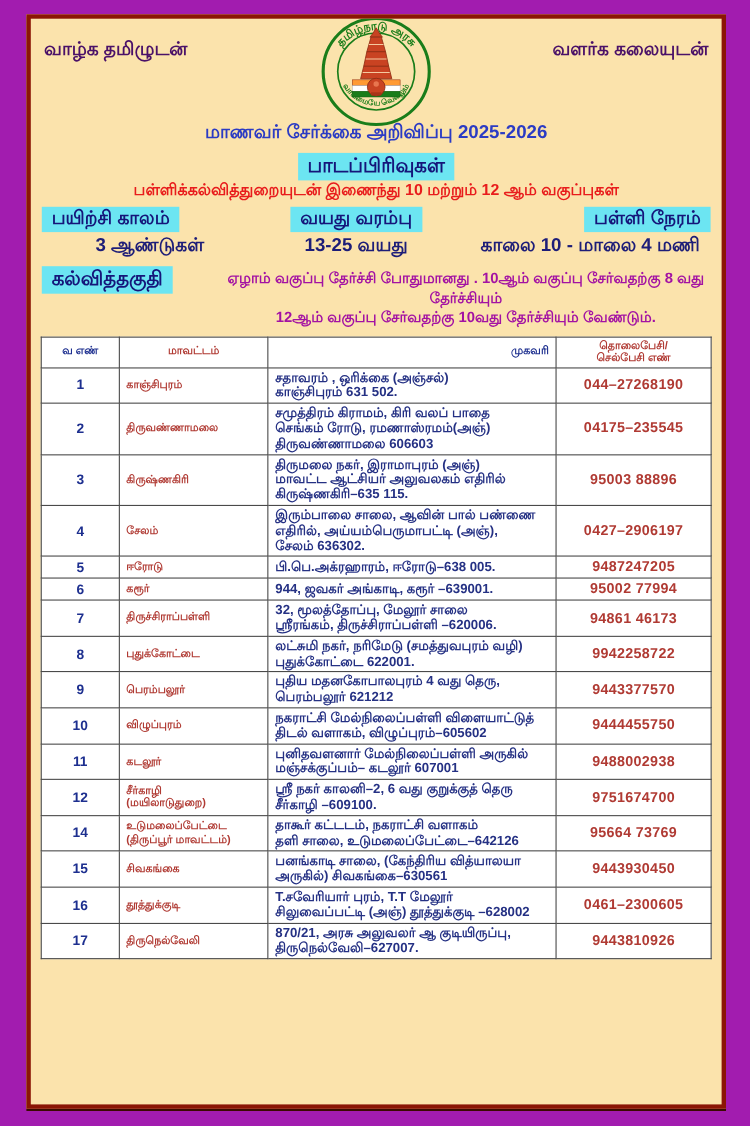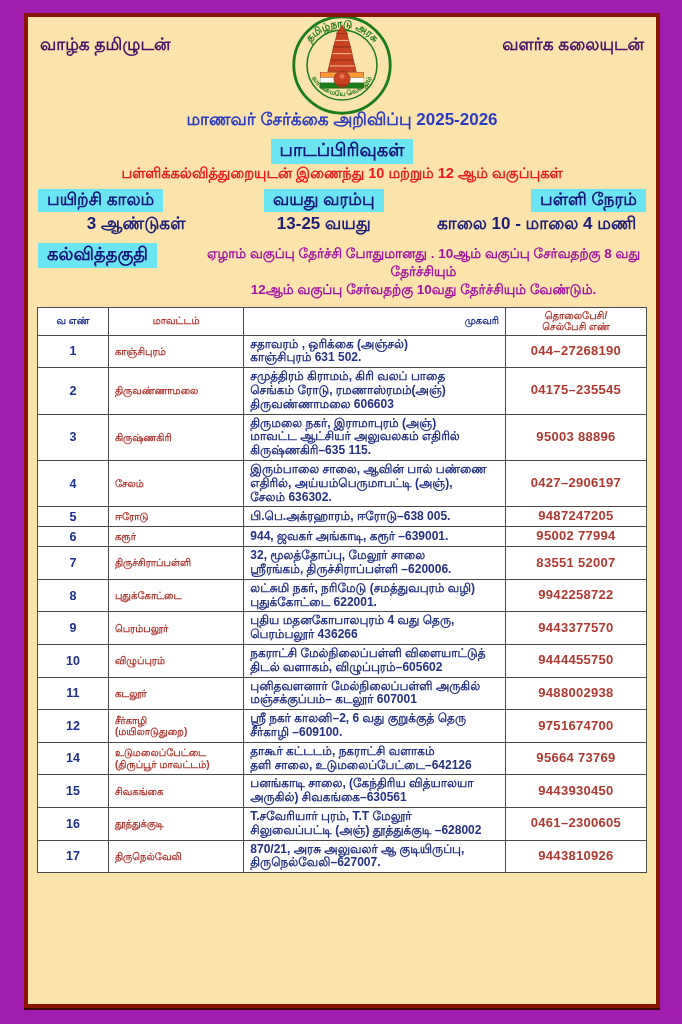--- a/index.html
+++ b/index.html
@@ -234,34 +234,34 @@
             <td class="col-no">6</td>
             <td class="col-district">கரூர்</td>
             <td class="col-address">944, ஜவகர் அங்காடி,  கரூர் –639001.</td>
             <td class="col-phone">95002 77994</td>
           </tr>
           <tr>
             <td class="col-no">7</td>
             <td class="col-district">திருச்சிராப்பள்ளி</td>
             <td class="col-address">32, மூலத்தோப்பு, மேலூர் சாலை
 ஸ்ரீரங்கம், திருச்சிராப்பள்ளி –620006.</td>
-            <td class="col-phone">83551 52007</td>
+            <td class="col-phone">94861 46173</td>
           </tr>
           <tr>
             <td class="col-no">8</td>
             <td class="col-district">புதுக்கோட்டை</td>
             <td class="col-address">லட்சுமி நகர், நரிமேடு (சமத்துவபுரம் வழி)
 புதுக்கோட்டை 622001.</td>
             <td class="col-phone">9942258722</td>
           </tr>
           <tr>
             <td class="col-no">9</td>
             <td class="col-district">பெரம்பலூர்</td>
             <td class="col-address">புதிய மதனகோபாலபுரம் 4 வது தெரு,
-பெரம்பலூர் 436266</td>
+பெரம்பலூர் 621212</td>
             <td class="col-phone">9443377570</td>
           </tr>
           <tr>
             <td class="col-no">10</td>
             <td class="col-district">விழுப்புரம்</td>
             <td class="col-address">நகராட்சி மேல்நிலைப்பள்ளி  விளையாட்டுத்
 திடல் வளாகம், விழுப்புரம்–605602</td>
             <td class="col-phone">9444455750</td>
           </tr>
           <tr>

